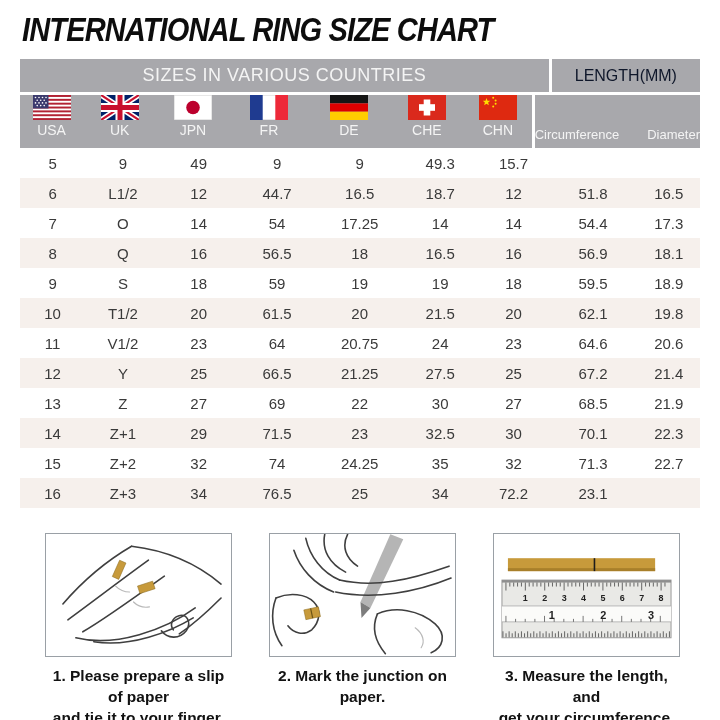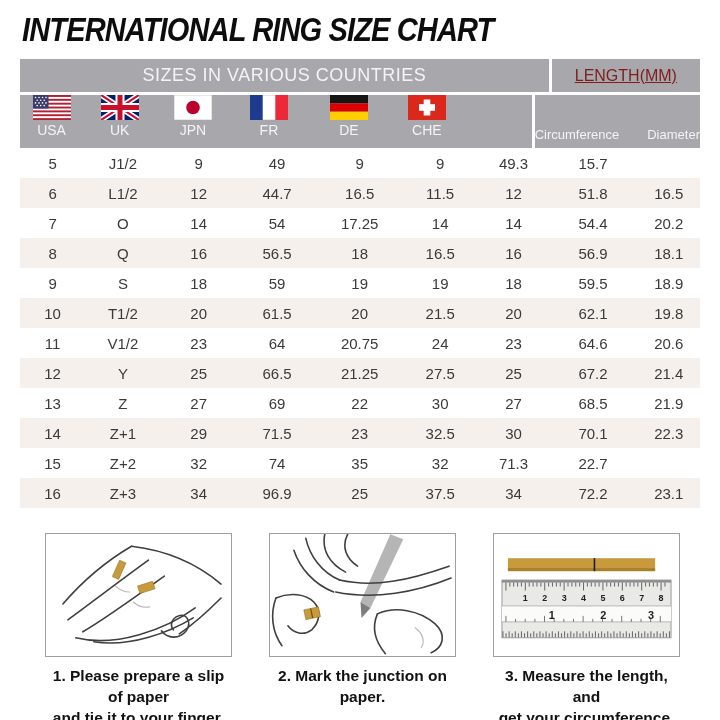--- a/index.html
+++ b/index.html
@@ -10,22 +10,22 @@
   
   .title { margin:11px 0 10px 22px; font-size:33px; font-weight:bold; font-style:italic;
            color:#0d0d0d; letter-spacing:-1px; transform:scaleX(.88); transform-origin:left center;
            white-space:nowrap; }
 
   
   .chart { margin:0 20px;text-align:right; }
   .ghead { display:flex; height:33px; margin-bottom:3px; }
   .ghead-left { width:77.75%; background:var(--gray); color:#f4f4f4; display:flex;
                 align-items:center; justify-content:center; font-size:18px; letter-spacing:.5px; }
-  .ghead-right { flex:1; background:var(--gray); border-left:3px solid #fff; color:#7f1d1d;
-                 display:flex; align-items:center; justify-content:center; font-size:16px;text-decoration:underline; }
+  .ghead-right { flex:1; background:var(--gray); border-left:3px solid #fff; color:#0f172a;
+                 display:flex; align-items:center; justify-content:center; font-size:16px; }
 
   .grid9 { display:grid; grid-template-columns:96fr 111fr 112fr 119fr 124fr 113fr 103fr 131fr 92fr; }
 
   .flagrow { background:var(--gray); height:53px; }
   .fcell { display:flex; flex-direction:column; align-items:center; justify-content:flex-end;
            padding-bottom:13px; }
   .flag { width:38px; height:25px; display:block; margin-bottom:3px; }
   .ccode { font-size:14px; color:#f4f4f4; line-height:1; }
   .lenhead { display:flex; align-items:flex-end; justify-content:center; padding-bottom:8px;
              color:#f4f4f4; font-size:13px; }
@@ -140,57 +140,67 @@
 
       <div class="fcell">
         <svg class="flag" viewBox="0 0 38 25">
           <rect width="38" height="25" fill="#DA291C"></rect>
           <rect x="15.7" y="4.5" width="6.6" height="16" fill="#fff"></rect>
           <rect x="11" y="9.2" width="16" height="6.6" fill="#fff"></rect>
         </svg>
         <span class="ccode">CHE</span>
       </div>
 
+      <div class="fcell">
+        <svg class="flag" viewBox="0 0 38 25">
+          <rect width="38" height="25" fill="#DE2910"></rect>
+          <polygon fill="#FFDE00" points="7.5,3 8.5,5.63 11.3,5.76 9.12,7.53 9.85,10.24 7.5,8.7 5.15,10.24 5.88,7.53 3.7,5.76 6.5,5.63"></polygon>
+          <circle cx="14.2" cy="2.8" r="1" fill="#FFDE00"></circle>
+          <circle cx="16.6" cy="5.4" r="1" fill="#FFDE00"></circle>
+          <circle cx="16.6" cy="8.8" r="1" fill="#FFDE00"></circle>
+          <circle cx="14.2" cy="11.4" r="1" fill="#FFDE00"></circle>
+        </svg>
+        <span class="ccode">CHN</span>
+      </div>
 
       <div class="lenhead first">Circumference</div>
       <div class="lenhead second">Diameter</div>
     </div>
 
     <div class="tbody">
         <div class="grid9 row">
           <div class="cell">5</div>
-          <div class="cell">J1/2</div>
           <div class="cell">9</div>
           <div class="cell">49</div>
           <div class="cell">9</div>
           <div class="cell">9</div>
           <div class="cell">49.3</div>
           <div class="cell">15.7</div>
         </div>
         <div class="grid9 row alt">
           <div class="cell">6</div>
           <div class="cell">L1/2</div>
           <div class="cell">12</div>
           <div class="cell">44.7</div>
           <div class="cell">16.5</div>
-          <div class="cell">11.5</div>
+          <div class="cell">18.7</div>
           <div class="cell">12</div>
           <div class="cell">51.8</div>
           <div class="cell">16.5</div>
         </div>
         <div class="grid9 row">
           <div class="cell">7</div>
           <div class="cell">O</div>
           <div class="cell">14</div>
           <div class="cell">54</div>
           <div class="cell">17.25</div>
           <div class="cell">14</div>
           <div class="cell">14</div>
           <div class="cell">54.4</div>
-          <div class="cell">20.2</div>
+          <div class="cell">17.3</div>
         </div>
         <div class="grid9 row alt">
           <div class="cell">8</div>
           <div class="cell">Q</div>
           <div class="cell">16</div>
           <div class="cell">56.5</div>
           <div class="cell">18</div>
           <div class="cell">16.5</div>
           <div class="cell">16</div>
           <div class="cell">56.9</div>
@@ -260,32 +270,32 @@
           <div class="cell">32.5</div>
           <div class="cell">30</div>
           <div class="cell">70.1</div>
           <div class="cell">22.3</div>
         </div>
         <div class="grid9 row">
           <div class="cell">15</div>
           <div class="cell">Z+2</div>
           <div class="cell">32</div>
           <div class="cell">74</div>
+          <div class="cell">24.25</div>
           <div class="cell">35</div>
           <div class="cell">32</div>
           <div class="cell">71.3</div>
           <div class="cell">22.7</div>
         </div>
         <div class="grid9 row alt">
           <div class="cell">16</div>
           <div class="cell">Z+3</div>
           <div class="cell">34</div>
-          <div class="cell">96.9</div>
+          <div class="cell">76.5</div>
           <div class="cell">25</div>
-          <div class="cell">37.5</div>
           <div class="cell">34</div>
           <div class="cell">72.2</div>
           <div class="cell">23.1</div>
         </div>
       </div>
   </div>
 
   <div class="instructions">
 
     <div class="panel">

